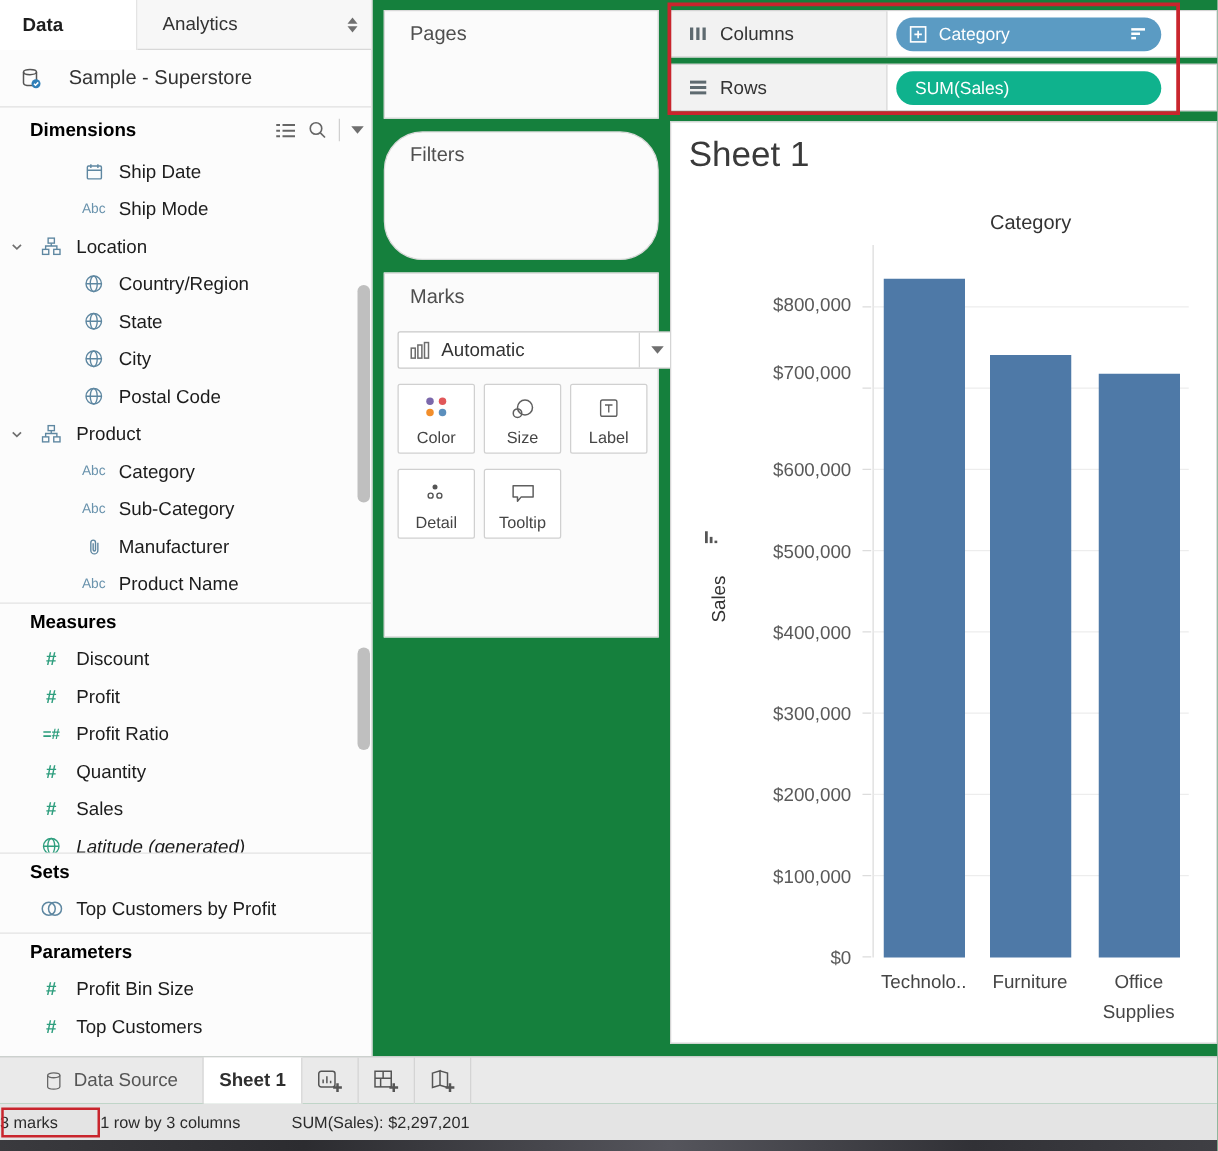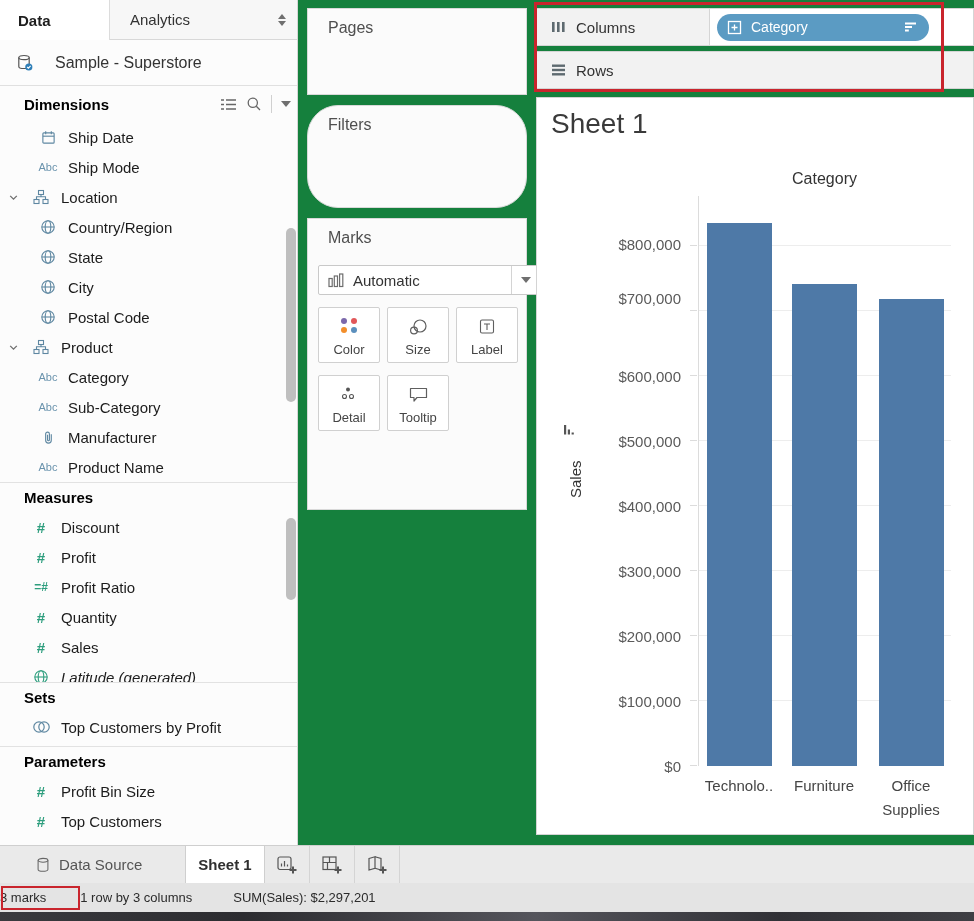--- a/index.html
+++ b/index.html
@@ -23,21 +23,21 @@
     padding-left:14px; font-size:16px; color:#333; border-bottom:1px solid #e0e0e0; }
   .section-hdr { display:flex; align-items:center; font-size:15px; font-weight:bold;
     color:#000; padding-left:24px; }
   .dims-hdr { height:36px; padding-right:6px; }
   .hdr-icons { margin-left:auto; display:flex; align-items:center; gap:9px; color:#666; }
   .vsep { width:1px; height:18px; background:#d0d0d0; }
   .caret-down { width:0; height:0; border-left:5px solid transparent;
     border-right:5px solid transparent; border-top:6px solid #6f6f6f; }
   .frow { height:30px; display:flex; align-items:center; font-size:15px; color:#1c1c1c; }
   .frow .flabel { white-space:nowrap; }
-  .frow.reg { padding-left:37px; }
+  .frow.reg { padding-left:64px; }
   .frow.parent { padding-left:8px; }
   .frow.mrow { padding-left:30px; }
   .ic { display:inline-flex; align-items:center; justify-content:center;
     width:22px; margin-right:9px; flex:none; }
   .chev { display:inline-flex; width:16px; margin-right:6px; flex:none; }
   .dimc { color:#5e87a1; }
   .meac { color:#2e9e7e; }
   .abc-txt { font-size:11px; color:#6a93ad; letter-spacing:0; }
   .num-txt { font-size:15px; font-weight:bold; color:#2e9e7e; }
   .numcalc-txt { font-size:12px; font-weight:bold; color:#2e9e7e; }
@@ -107,21 +107,21 @@
   .yaxis-sort { position:absolute; left:26px; top:326px; }
   .xlab { position:absolute; top:578px; width:84px; text-align:center;
     font-size:15px; color:#454545; line-height:24px; }
   .xl0 { left:-2px; } .xl1 { left:83px; } .xl2 { left:170px; }
 
   
   .tabbar { position:absolute; left:0; top:845px; width:974px; height:38px;
     background:#eaeaea; border-top:1px solid #cfcfcf; display:flex; align-items:stretch; }
   .sheettab { display:flex; align-items:center; gap:9px; font-size:15px;
     border-right:1px solid #cfcfcf; }
-  .tab-datasource { width:186px; color:#555; padding-left:36px;text-align:right; }
+  .tab-datasource { width:163px; color:#555; padding-left:36px;text-align:right; }
   .tab-sheet1 { width:79px; justify-content:center; background:#fff; color:#2f2f2f; font-weight:bold; }
   .newtab-btn { width:45px; display:flex; align-items:center; justify-content:center;
     border-right:1px solid #d4d4d4; }
   .statusbar { position:absolute; left:0; top:883px; width:974px; height:29px;
     background:#e4e4e4; display:flex; align-items:center; font-size:13px; color:#2b2b2b; }
   .status-marks { }
   .red-box-marks { position:absolute; left:1px; top:886px; width:79px; height:24px;
     border:2px solid #c9252d; pointer-events:none; z-index:30; }
   .status-dims { margin-left:34px; }
   .status-agg { margin-left:41px; }
@@ -488,20 +488,25 @@
   <div class="shelf shelf-rows">
     <div class="shelf-label-zone">
       <span>
         <svg width="15" height="14" viewBox="0 0 15 14">
             <rect x="1" y="1.5" width="13" height="2.4" fill="#5e6a70"></rect>
             <rect x="1" y="5.8" width="13" height="2.4" fill="#5e6a70"></rect>
             <rect x="1" y="10.1" width="13" height="2.4" fill="#5e6a70"></rect>
           </svg>
       </span>
       <span class="shelf-label">Rows</span>
+    </div>
+    <div class="shelf-field-zone">
+      <div class="pill pill-green">
+        <span>SUM(Sales)</span>
+      </div>
     </div>
   </div>
 
   <div class="red-box-shelves"></div>
 
   <div class="chart-panel">
     <div class="sheet-title">Sheet 1</div>
     <div class="col-axis-label">Category</div>
 
     <div class="y-gutter">

